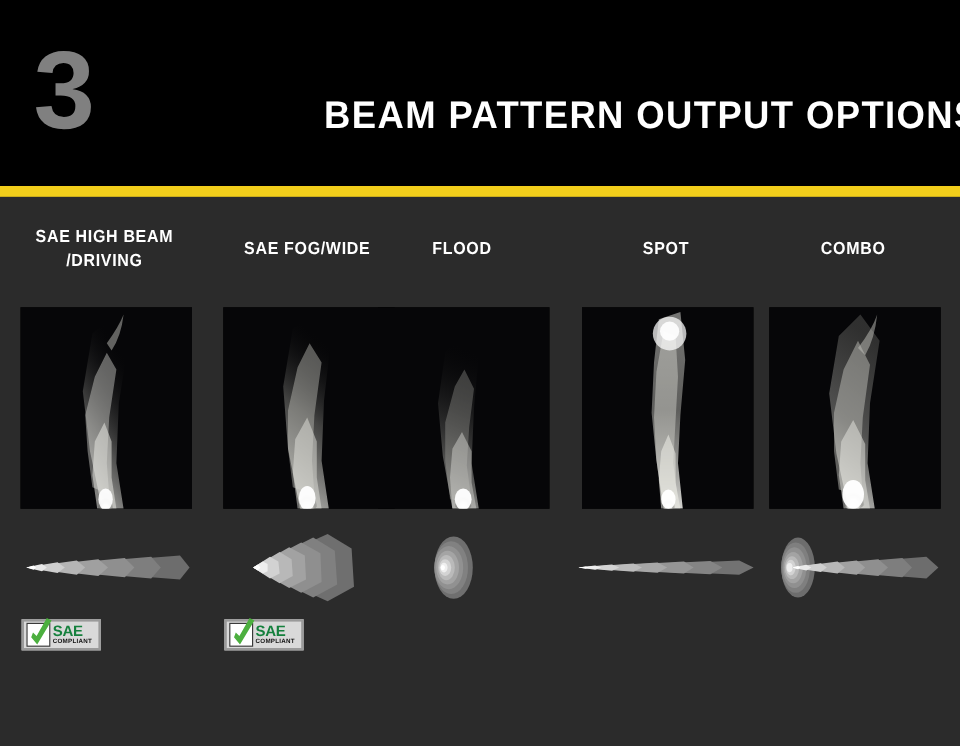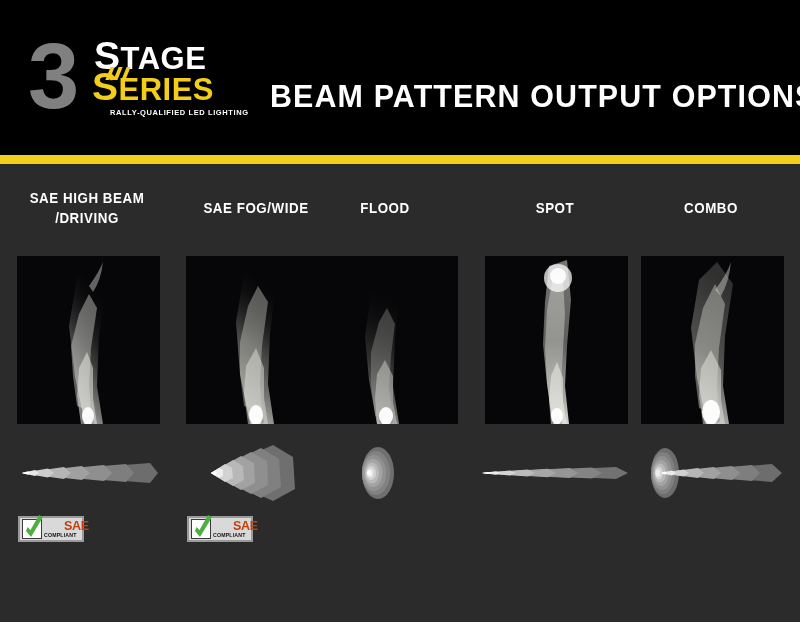--- a/index.html
+++ b/index.html
@@ -105,51 +105,38 @@
   .badge-check{
     width:20px;height:20px;margin-left:2px;flex:0 0 auto;
     position:relative;background:#ffffff;border:1px solid #3a3a3a;
     box-sizing:border-box;
   }
   .badge-check svg{position:absolute;left:-2px;top:-6px;}
   .badge-txt{
     margin-left:2px;line-height:1;
   }
   .badge-sae{
-    font-size:12.5px;font-weight:700;color:#c2410c;
+    font-size:12.5px;font-weight:700;color:#15803d;
     letter-spacing:-0.3px;display:block;
     font-family:"Liberation Sans", sans-serif;
-    margin-left:20px;
   }
   .badge-comp{
     font-size:5.2px;font-weight:700;color:#111111;
     letter-spacing:0.2px;display:block;margin-top:1px;
     font-family:"Liberation Sans", sans-serif;
   }
 </style>
 </head>
 <body>
 
 <div id="header">
 
   <div id="logo">
     <div id="logo-3">3</div>
 
-    <div id="logo-text-block">
-      <div id="logo-stage">
-        <span class="cap">S</span><span>TAGE</span>
-      </div>
-      <div class="slash" style="left:14px;top:27px;"></div>
-      <div class="slash" style="left:22px;top:27px;"></div>
-      <div class="slash" style="left:30px;top:27px;"></div>
-      <div id="logo-series">
-        <span class="cap">S</span><span>ERIES</span>
-      </div>
-      <div id="logo-tag">RALLY-QUALIFIED LED LIGHTING</div>
-    </div>
   </div>
 
   <div id="title">BEAM PATTERN OUTPUT OPTIONS</div>
 </div>
 
 <div id="yellow-bar"></div>
 
 <div id="columns">
 
   <div class="col" style="left:10px;">

